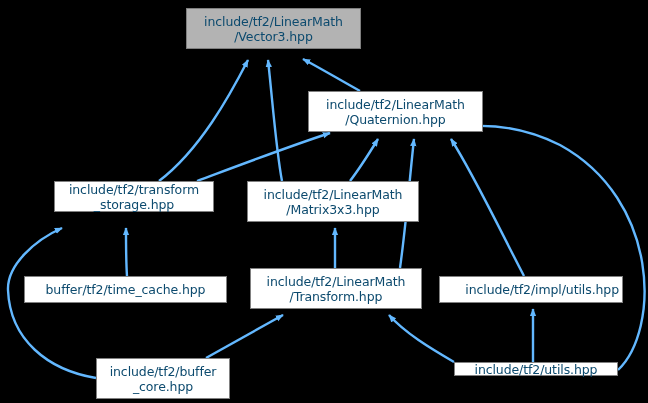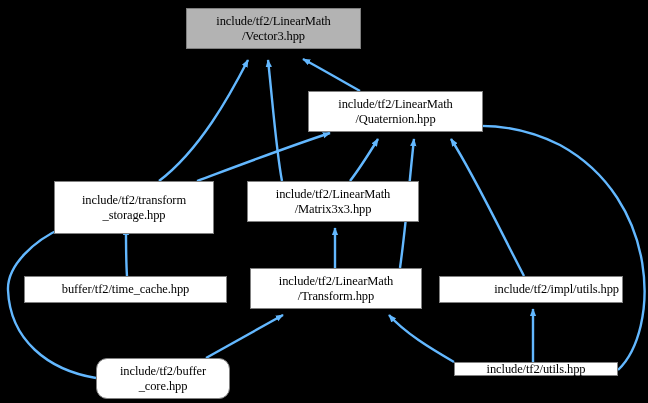--- a/index.html
+++ b/index.html
@@ -24,27 +24,26 @@
   }
   .node {
     position: absolute;
     box-sizing: border-box;
     display: flex;
     align-items: center;
     justify-content: center;
     text-align: center;
     border: 1px solid #808080;
     background: #ffffff;
-    color: #000000;
+    color: #0c4a6e;
     font-size: 12.5px;
     line-height: 15px;
     letter-spacing: -0.1px;
     white-space: pre-line;
     z-index: 5;
-    font-family: Liberation Serif, serif;
   }
   .node.root {
     background: #b3b3b3;
     border: 1px solid #7f7f7f;
   }
   .node-label {
     display: block;
     white-space: pre-line;
     padding: 0 3px;
   }
@@ -76,26 +75,26 @@
         <path d="M 524,276 C 504,238 474,175 451,139" fill="none" stroke="#63b8ff" stroke-width="2.4" marker-end="url(#arrowhead)"></path>
         <path d="M 533,362 C 533,348 533,333 533,309" fill="none" stroke="#63b8ff" stroke-width="2.4" marker-end="url(#arrowhead)"></path>
       </g>
   </svg>
 
   <div id="nodes-group">
       <div class="node root" style="left: 186px; top: 8px; width: 175px; height: 41px;"><span class="node-label">include/tf2/LinearMath
 /Vector3.hpp</span></div>
       <div class="node" style="left: 308px; top: 91px; width: 175px; height: 41px;"><span class="node-label">include/tf2/LinearMath
 /Quaternion.hpp</span></div>
-      <div class="node" style="left: 54px; top: 181px; width: 160px; height: 53px;"><span class="node-label">include/tf2/transform
+      <div class="node" style="left: 54px; top: 181px; width: 160px; height: 31px;"><span class="node-label">include/tf2/transform
 _storage.hpp</span></div>
       <div class="node" style="left: 247px; top: 181px; width: 172px; height: 41px;"><span class="node-label">include/tf2/LinearMath
 /Matrix3x3.hpp</span></div>
       <div class="node" style="left: 24px; top: 276px; width: 203px; height: 27px;"><span class="node-label">buffer/tf2/time_cache.hpp</span></div>
       <div class="node" style="left: 250px; top: 268px; width: 172px; height: 41px;"><span class="node-label">include/tf2/LinearMath
 /Transform.hpp</span></div>
       <div class="node" style="left: 439px; top: 276px; width: 184px; height: 27px; justify-content: flex-end;"><span class="node-label">include/tf2/impl/utils.hpp</span></div>
-      <div class="node" style="left: 96px; top: 358px; width: 134px; height: 41px; border-radius: 11px;"><span class="node-label">include/tf2/buffer
+      <div class="node" style="left: 96px; top: 358px; width: 134px; height: 41px;"><span class="node-label">include/tf2/buffer
 _core.hpp</span></div>
       <div class="node" style="left: 454px; top: 362px; width: 164px; height: 14px;"><span class="node-label">include/tf2/utils.hpp</span></div>
     </div>
 
 </div>
 
 </body></html>

